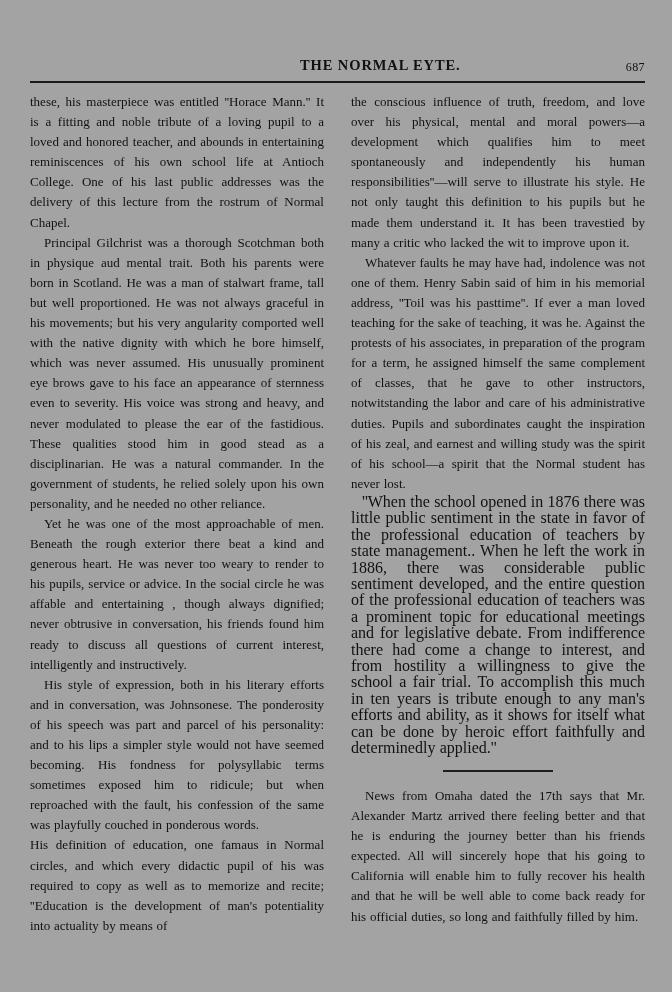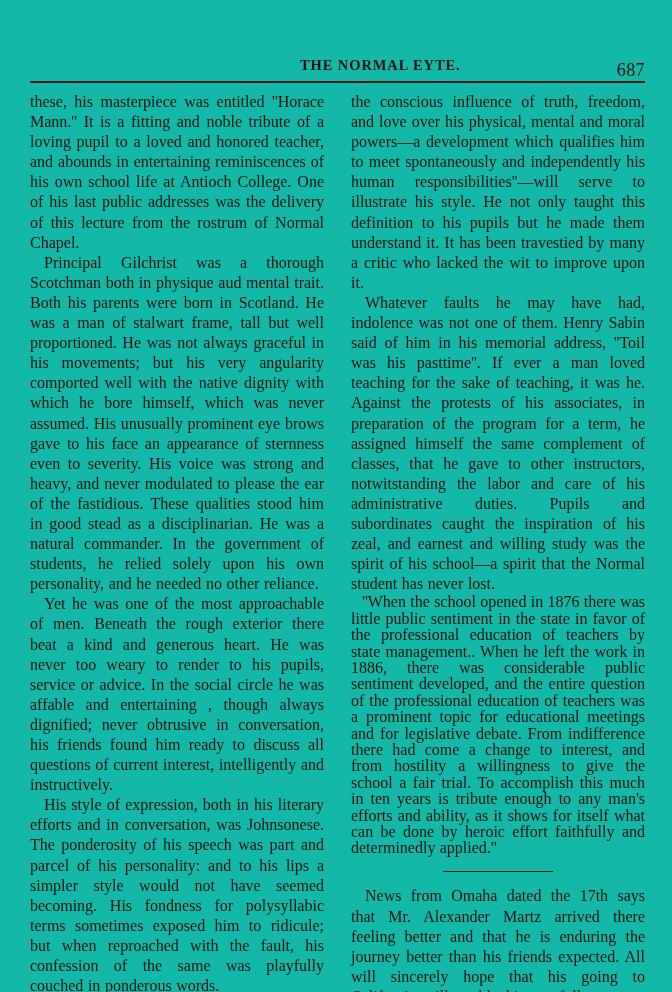--- a/index.html
+++ b/index.html
@@ -4,21 +4,21 @@
 <style>
   html, body {
     margin: 0;
     padding: 0;
     background: #ffffff;
   }
   .page {
     position: relative;
     width: 672px;
     height: 992px;
-    background: #14b8a6;
+    background: #a3a3a3;
     font-family: "Liberation Serif", "DejaVu Serif", serif;
     color: #111111;
     overflow: hidden;
     box-sizing: border-box;
   }
 
   
   .running-head {
     position: absolute;
     left: 30px;
@@ -32,21 +32,21 @@
     top: 0;
     font-weight: bold;
     font-size: 14.5px;
     letter-spacing: 0.9px;
     white-space: nowrap;
   }
   .head-folio {
     position: absolute;
     right: 0;
     top: 3px;
-    font-size: 18px;
+    font-size: 12px;
     letter-spacing: 0.4px;
   }
   .head-rule {
     position: absolute;
     left: 30px;
     top: 81px;
     width: 615px;
     height: 2px;
     background: #1a1a1a;
   }
@@ -61,21 +61,21 @@
     display: flex;
     gap: 27px;
   }
   .col {
     width: 294px;
     flex: 0 0 294px;
   }
 
   p.body {
     margin: 0;
-    font-size: 16px;
+    font-size: 13px;
     line-height: 20.1px;
     text-align: justify;
     text-indent: 14px;
     word-spacing: 0.6px;
     hyphens: none;
   }
   p.body.cont {
     text-indent: 0;
   }
   p.body.noindent {
@@ -110,20 +110,21 @@
   </div>
   <div class="head-rule"></div>
 
   <div class="columns">
 
     <div class="col">
       <p class="body cont">these, his masterpiece was entitled ''Horace Mann.''  It is a fitting and noble tribute of a loving pupil to a loved and honored teacher, and abounds in entertaining reminiscences of his own school life at Antioch College.  One of his last public addresses was the delivery of this lecture from the rostrum of Normal Chapel.</p>
       <p class="body">Principal Gilchrist was a thorough Scotchman both in physique aud mental trait.  Both his parents were born in Scotland.  He was a man of stalwart frame, tall but well proportioned.  He was not always graceful in his movements; but his very angularity comported well with the native dignity with which he bore himself, which was never assumed.  His unusually prominent eye brows gave to his face an appearance of sternness even to severity.  His voice was strong and heavy, and never modulated to please the ear of the fastidious.  These qualities stood him in good stead as a disciplinarian.  He was a natural commander.  In the government of students, he relied solely upon his own personality, and he needed no other reliance.</p>
       <p class="body">Yet he was one of the most approachable of men.  Beneath the rough exterior there beat a kind and generous heart.  He was never too weary to render to his pupils, service or advice.  In the social circle he was affable and entertaining , though always dignified; never obtrusive in conversation, his friends found him ready to discuss all questions of current interest, intelligently and instructively.</p>
       <p class="body">His style of expression, both in his literary efforts and in conversation, was Johnsonese. The ponderosity of his speech was part and parcel of his personality: and to his lips a simpler style would not have seemed becoming. His fondness for polysyllabic terms sometimes exposed him to ridicule; but when reproached with the fault, his confession of the same was playfully couched in ponderous words.</p>
+      <p class="body noindent">His definition of education, one famaus in Normal circles, and which every didactic pupil of his was required to copy as well as to memorize and recite; ''Education is the development of man's potentiality into actuality by means of</p>
     </div>
 
     <div class="col">
       <p class="body cont">the conscious influence of truth, freedom, and love over his physical, mental and moral powers—a development which qualifies him to meet spontaneously and independently his human responsibilities''—will serve to illustrate his style.  He not only taught this definition to his pupils but he made them understand it.  It has been travestied by many a critic who lacked the wit to improve upon it.</p>
       <p class="body">Whatever faults he may have had, indolence was not one of them.  Henry Sabin said of him in his memorial address, ''Toil was his pasttime''.  If ever a man loved teaching for the sake of teaching, it was he.  Against the protests of his associates, in preparation of the program for a term, he assigned himself the same complement of classes, that he gave to other instructors, notwitstanding the labor and care of his administrative duties.  Pupils and subordinates caught the inspiration of his zeal, and earnest and willing study was the spirit of his school—a spirit that the Normal student has never lost.</p>
       <p class="extract">''When the school opened in 1876 there was little public sentiment in the state in favor of the professional education of teachers by state management.. When he left the work in 1886, there was considerable public sentiment developed, and the entire question of the professional education of teachers was a prominent topic for educational meetings and for legislative debate.  From indifference there had come a change to interest, and from hostility a willingness to give the school a fair trial.  To accomplish this much in ten years is tribute enough to any man's efforts and ability, as it shows for itself what can be done by heroic effort faithfully and determinedly applied.''</p>
       <div class="section-rule"></div>
       <p class="body">News from Omaha dated the 17th says that Mr. Alexander Martz arrived there feeling better and that he is enduring the journey better than his friends expected.  All will sincerely hope that his going to California will enable him to fully recover his health and that he will be well able to come back ready for his official duties, so long and faithfully filled by him.</p>
     </div>
 

